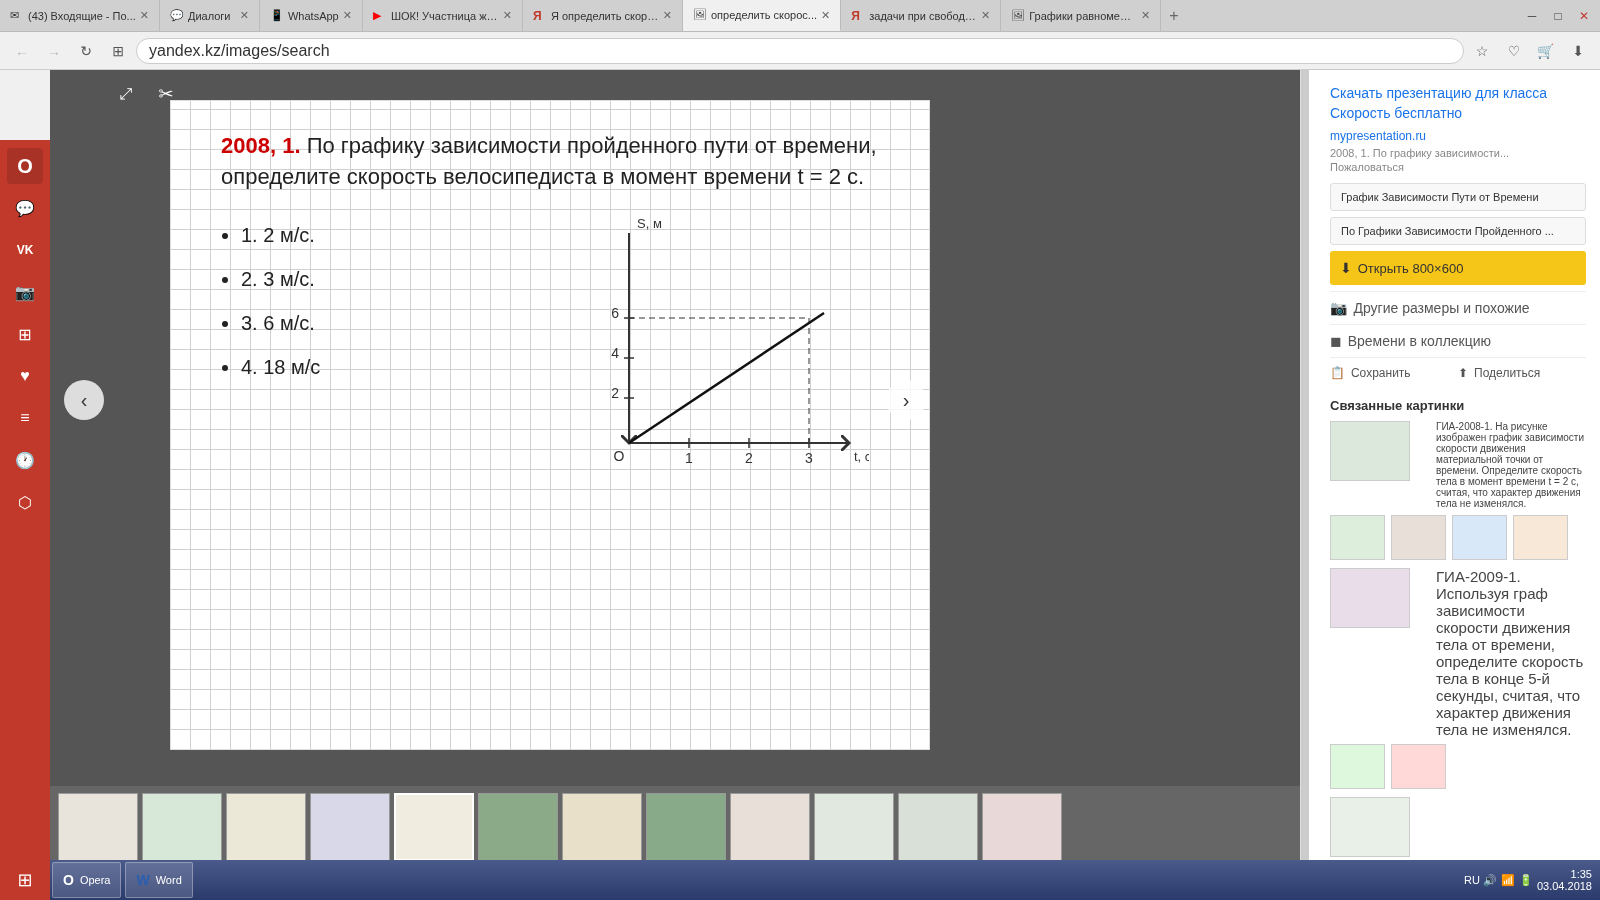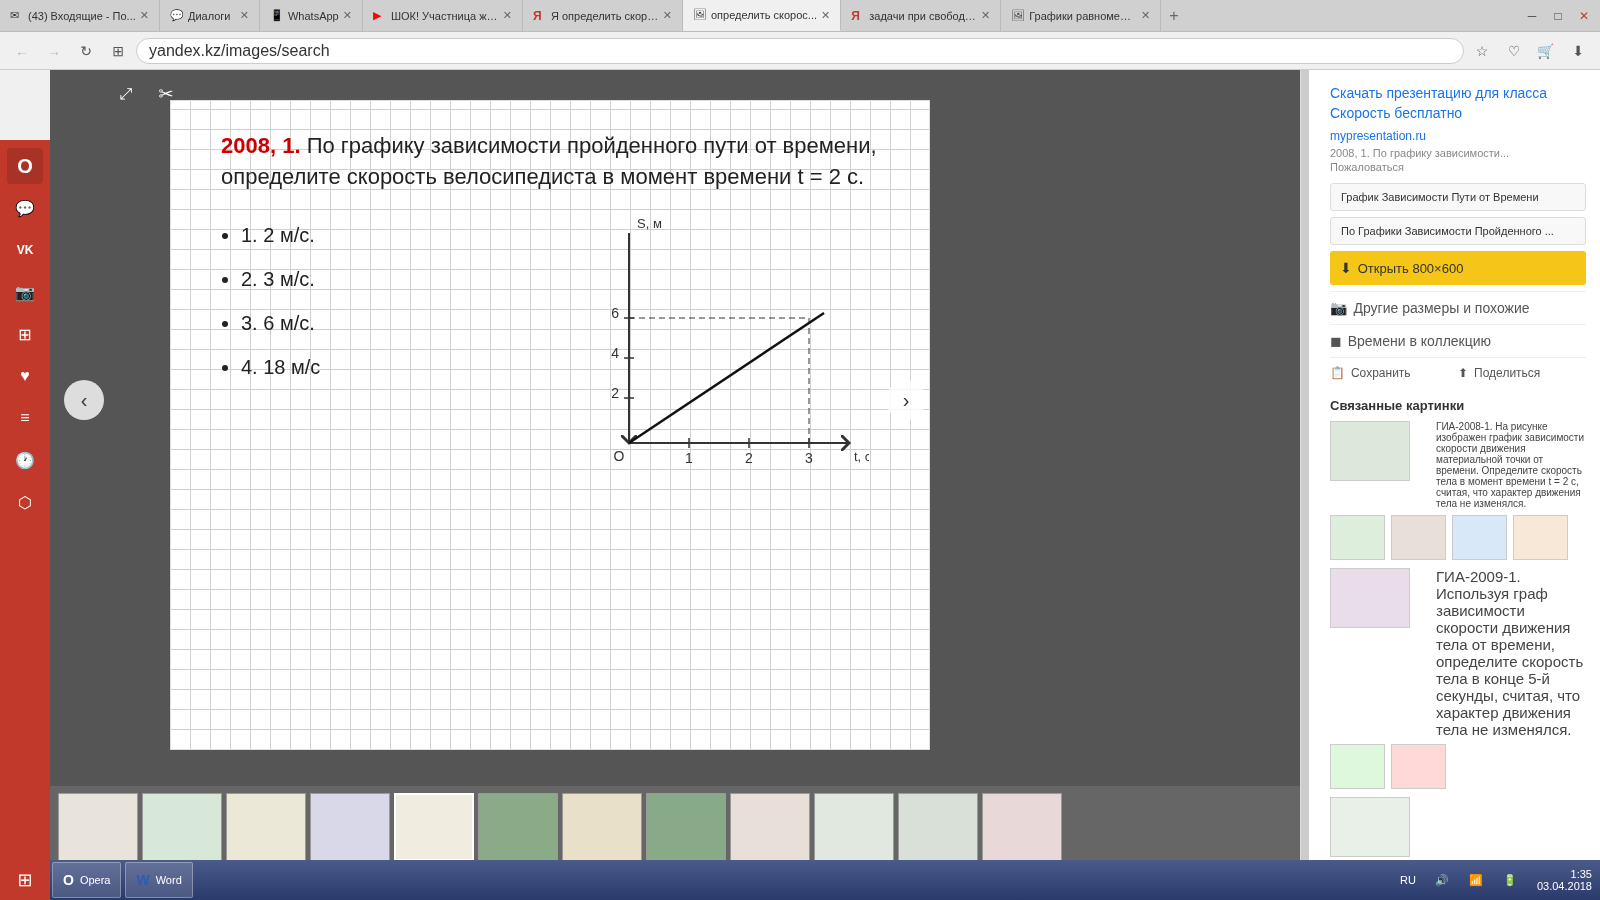--- a/index.html
+++ b/index.html
@@ -147,21 +147,21 @@
     .thumb-item.active { border: 2px solid white; }
 
     
     .taskbar {
       position: fixed; bottom: 0; left: 0; right: 0; height: 40px;
       background: linear-gradient(to bottom, #4a5a8a, #2a3a6a);
       display: flex; align-items: center; z-index: 100;
     }
     .taskbar-start { width: 50px; height: 40px; background: #c0392b; display: flex; align-items: center; justify-content: center; cursor: pointer; }
     .taskbar-btn { height: 36px; padding: 0 10px; background: rgba(255,255,255,0.15); border: 1px solid rgba(255,255,255,0.3); margin: 2px 2px; cursor: pointer; display: flex; align-items: center; gap: 6px; color: white; font-size: 11px; border-radius: 2px; }
-    .taskbar-right { margin-left: auto; display: flex; align-items: center; gap: 20px; padding-right: 8px; color: white; font-size: 11px; }
+    .taskbar-right { margin-left: auto; display: flex; align-items: center; gap: 4px; padding-right: 8px; color: white; font-size: 11px; }
     .taskbar-time { text-align: right; }
     .taskbar-time div { font-size: 11px; }
 
     
     .right-panel::-webkit-scrollbar { width: 8px; }
     .right-panel::-webkit-scrollbar-track { background: #f1f1f1; }
     .right-panel::-webkit-scrollbar-thumb { background: #ccc; }
 
     .slide-bg { background: white; width: 100%; height: 100%; background-image: repeating-linear-gradient(0deg, transparent, transparent 19px, #d0d0d0 19px, #d0d0d0 20px), repeating-linear-gradient(90deg, transparent, transparent 19px, #d0d0d0 19px, #d0d0d0 20px); }
     .thumb1 { background-color: #e8e0d8; }

